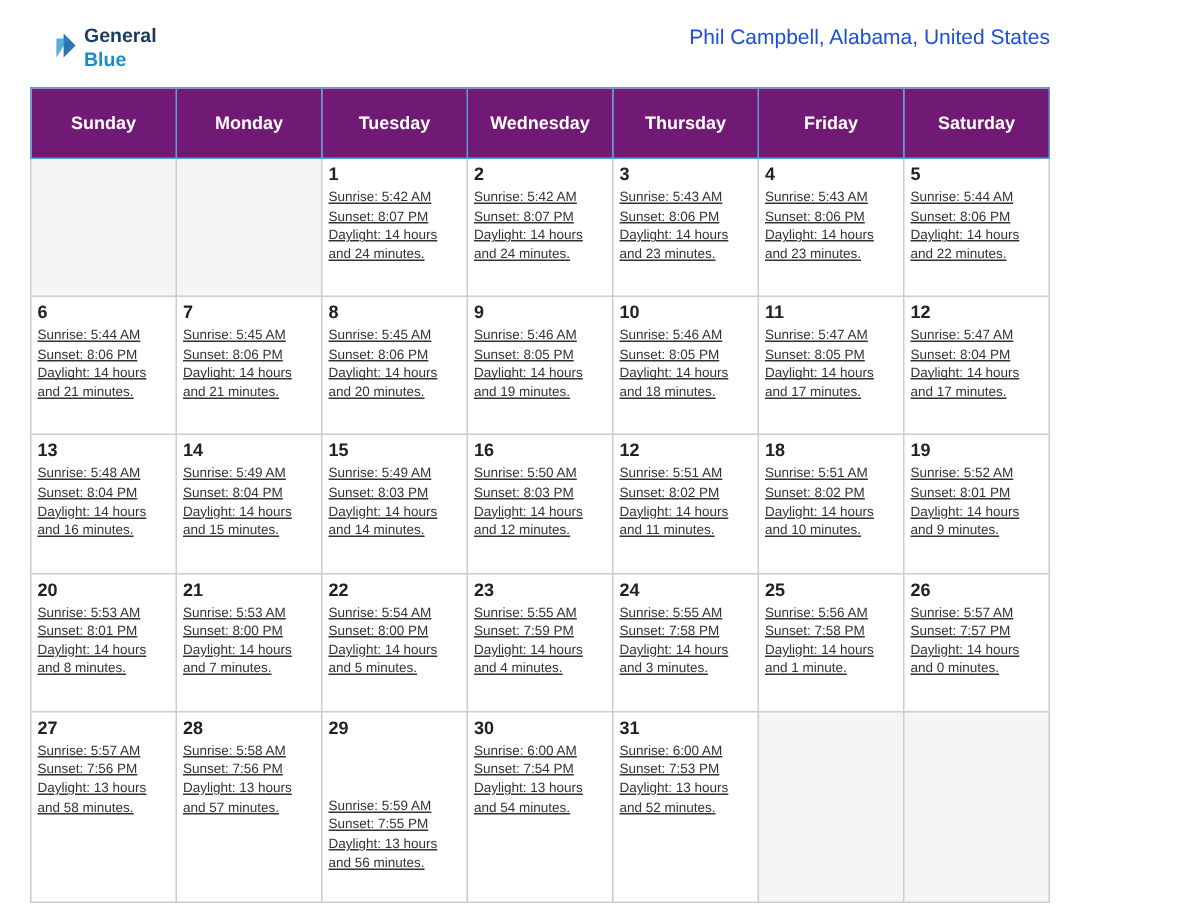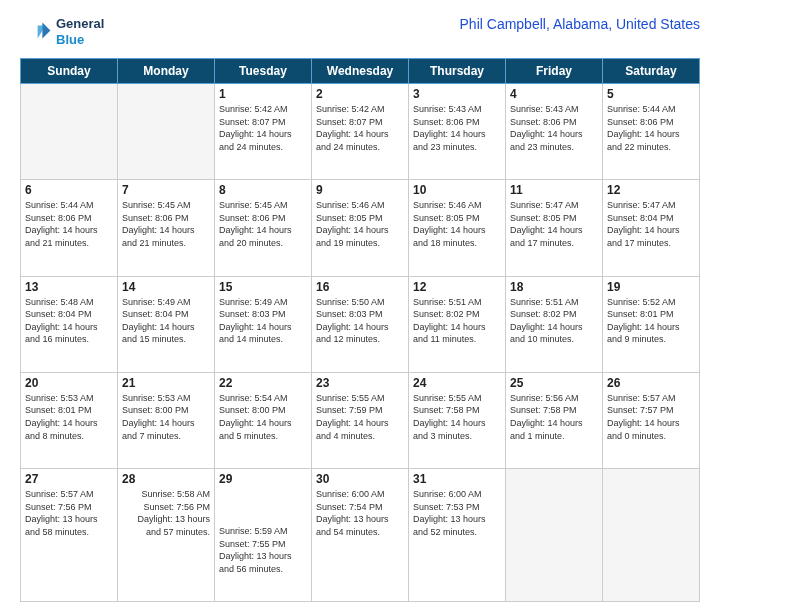--- a/index.html
+++ b/index.html
@@ -56,25 +56,25 @@
       color: #1d4ed8;
     }
     .calendar {
       flex: 1;
       border: 1px solid #ccc;
       border-collapse: collapse;
       width: 100%;
       table-layout: fixed;
     }
     .calendar th {
-      background: #0c4a6e;
+      background: #701a75;
       color: #fff;
       text-align: center;
       font-size: 12px;
-      padding: 5px 2px;
+      padding: 16px 2px;
       border: 1px solid #5a9fd4;
       font-weight: bold;
     }
     .calendar td {
       border: 1px solid #ccc;
       vertical-align: top;
       padding: 3px 4px;
       font-size: 9.5px;
       color: #222;
       background: #fff;
@@ -87,20 +87,21 @@
     .day-num {
       font-size: 12px;
       font-weight: bold;
       display: block;
       margin-bottom: 2px;
     }
     .day-info {
       font-size: 9px;
       line-height: 1.4;
       color: #333;
+      text-decoration: underline;
     }
     .last-row td {
       height: 70px;
     }
   </style>
 </head>
 <body>
 
 <div class="page">
   <div class="header">
@@ -327,21 +328,21 @@
         <tr class="last-row">
           <td>
             <span class="day-num">27</span>
             <div class="day-info" style="white-space: pre-line;">Sunrise: 5:57 AM
 Sunset: 7:56 PM
 Daylight: 13 hours
 and 58 minutes.</div>
           </td>
           <td>
             <span class="day-num">28</span>
-            <div class="day-info" style="white-space: pre-line; text-align: right;">Sunrise: 5:58 AM
+            <div class="day-info" style="white-space: pre-line;">Sunrise: 5:58 AM
 Sunset: 7:56 PM
 Daylight: 13 hours
 and 57 minutes.</div>
           </td>
           <td>
             <span class="day-num">29</span>
             <div class="day-info" style="white-space: pre-line; margin-top: 39px;">Sunrise: 5:59 AM
 Sunset: 7:55 PM
 Daylight: 13 hours
 and 56 minutes.</div>

